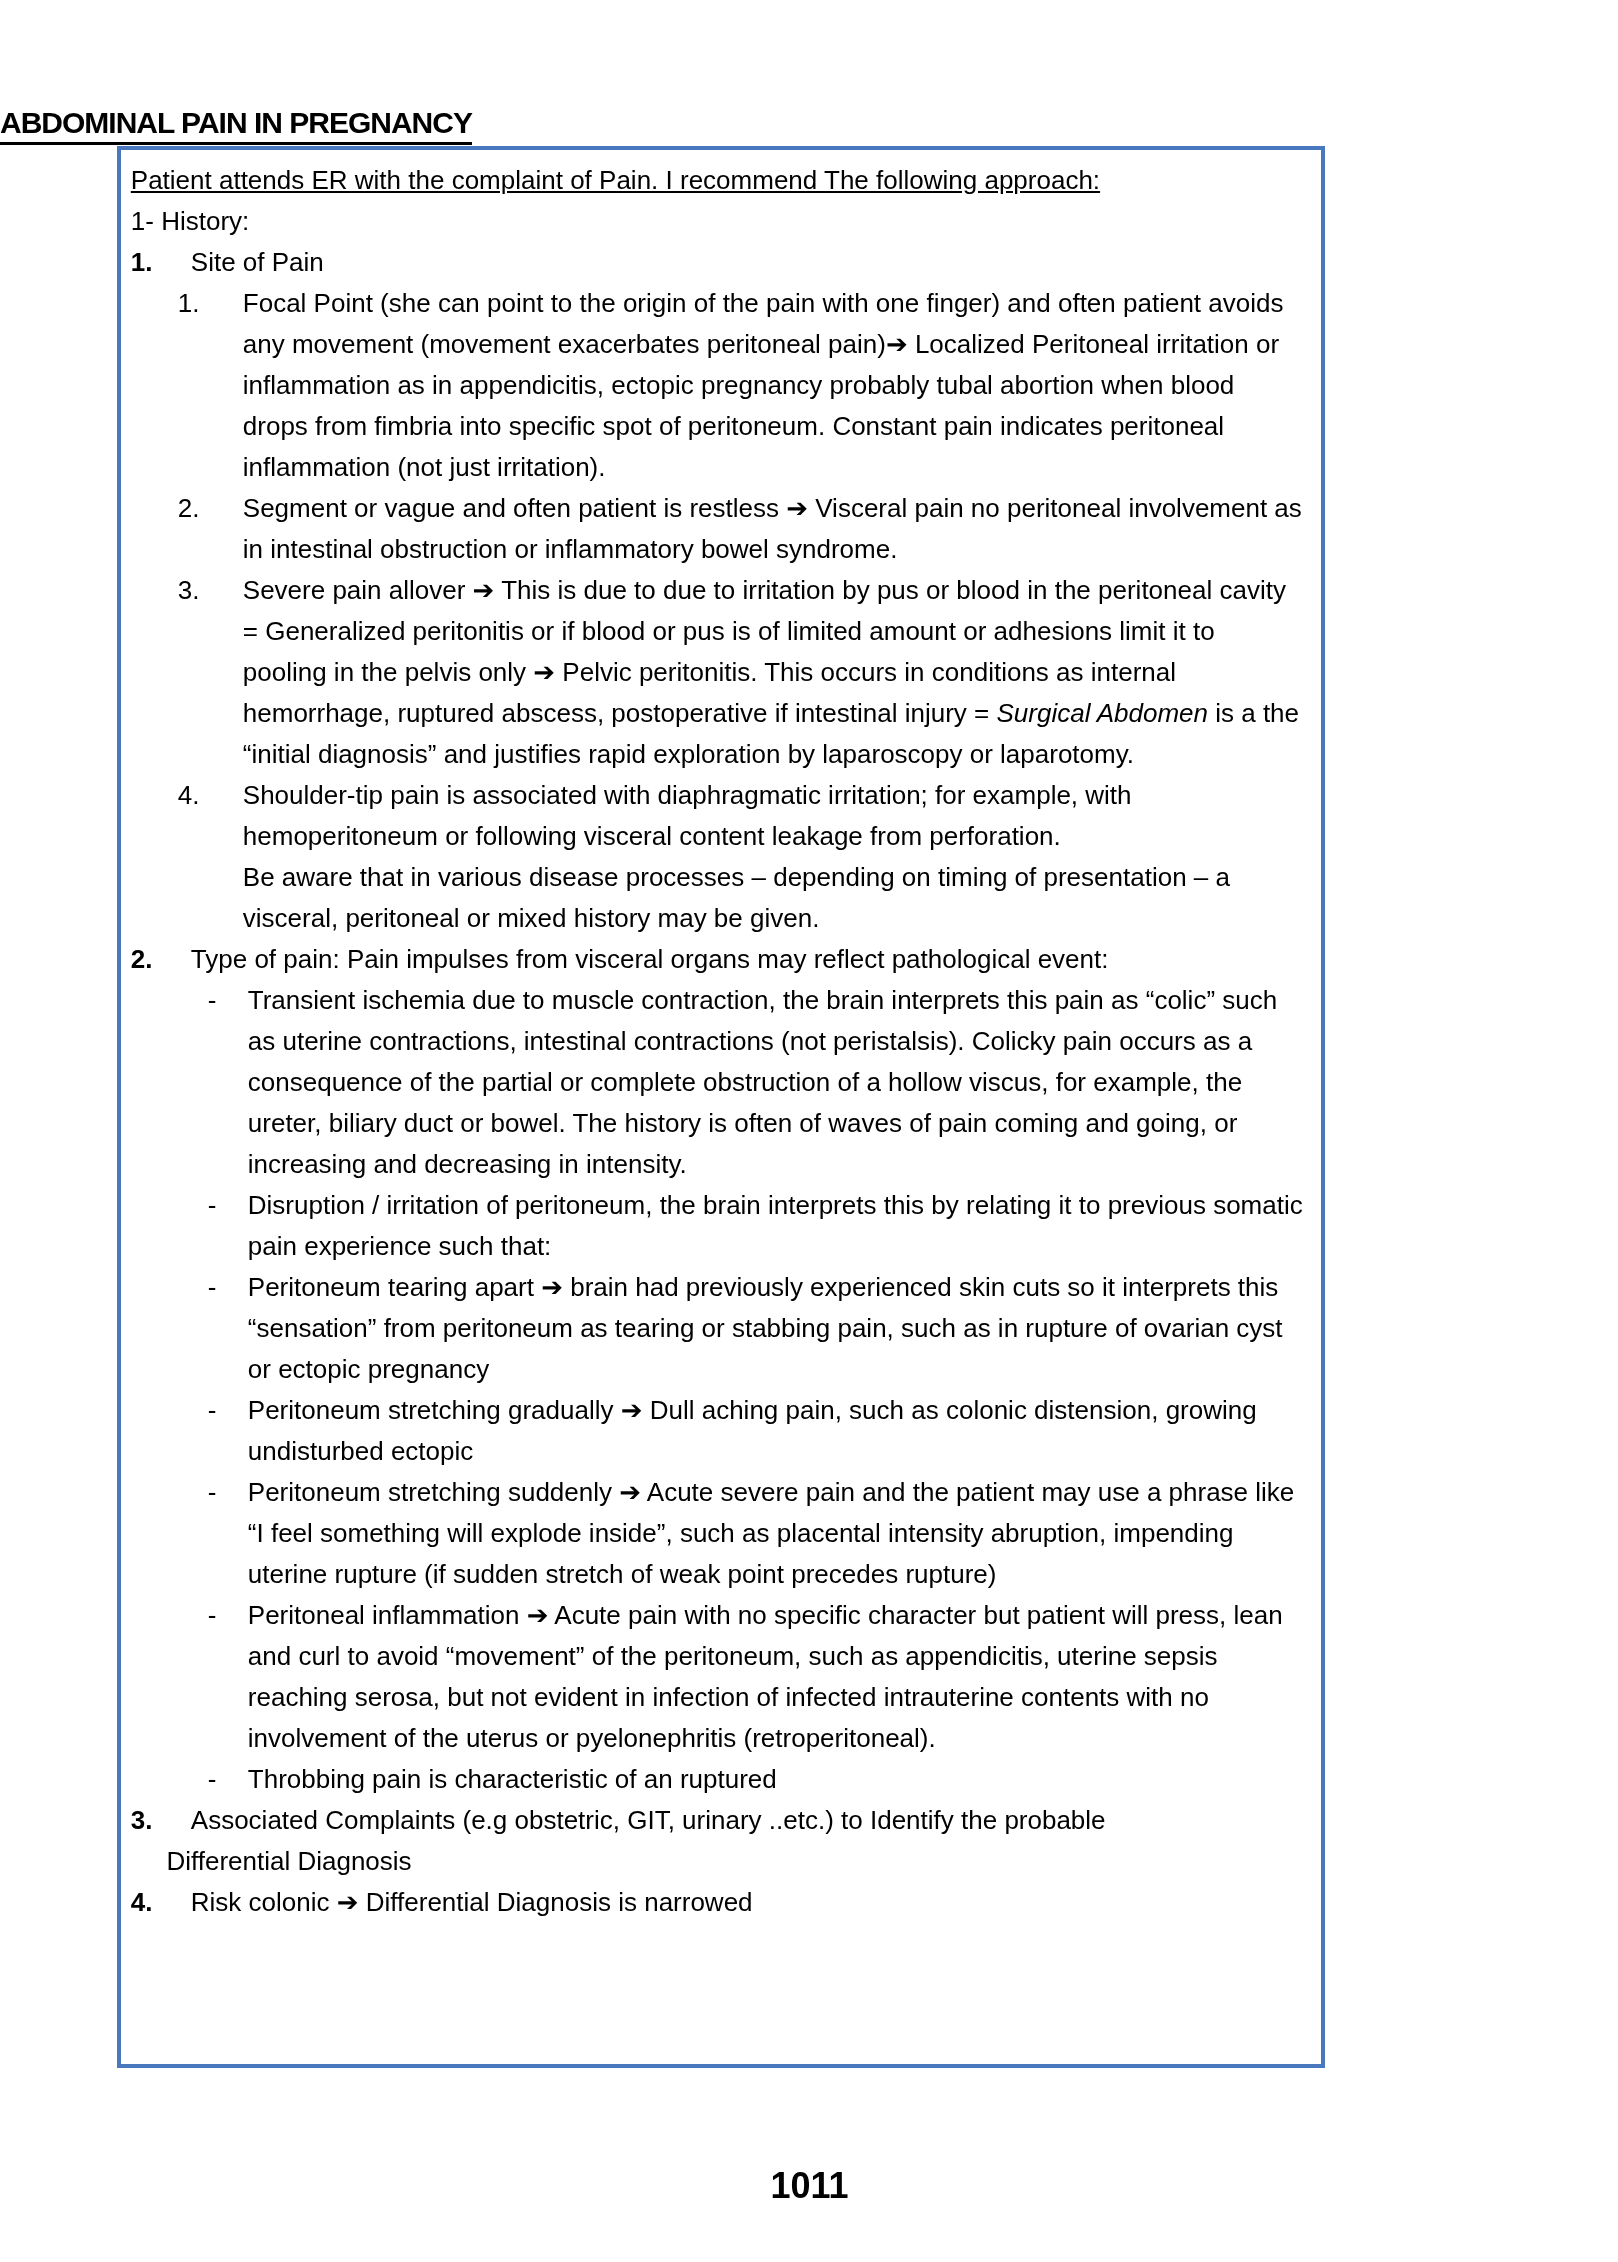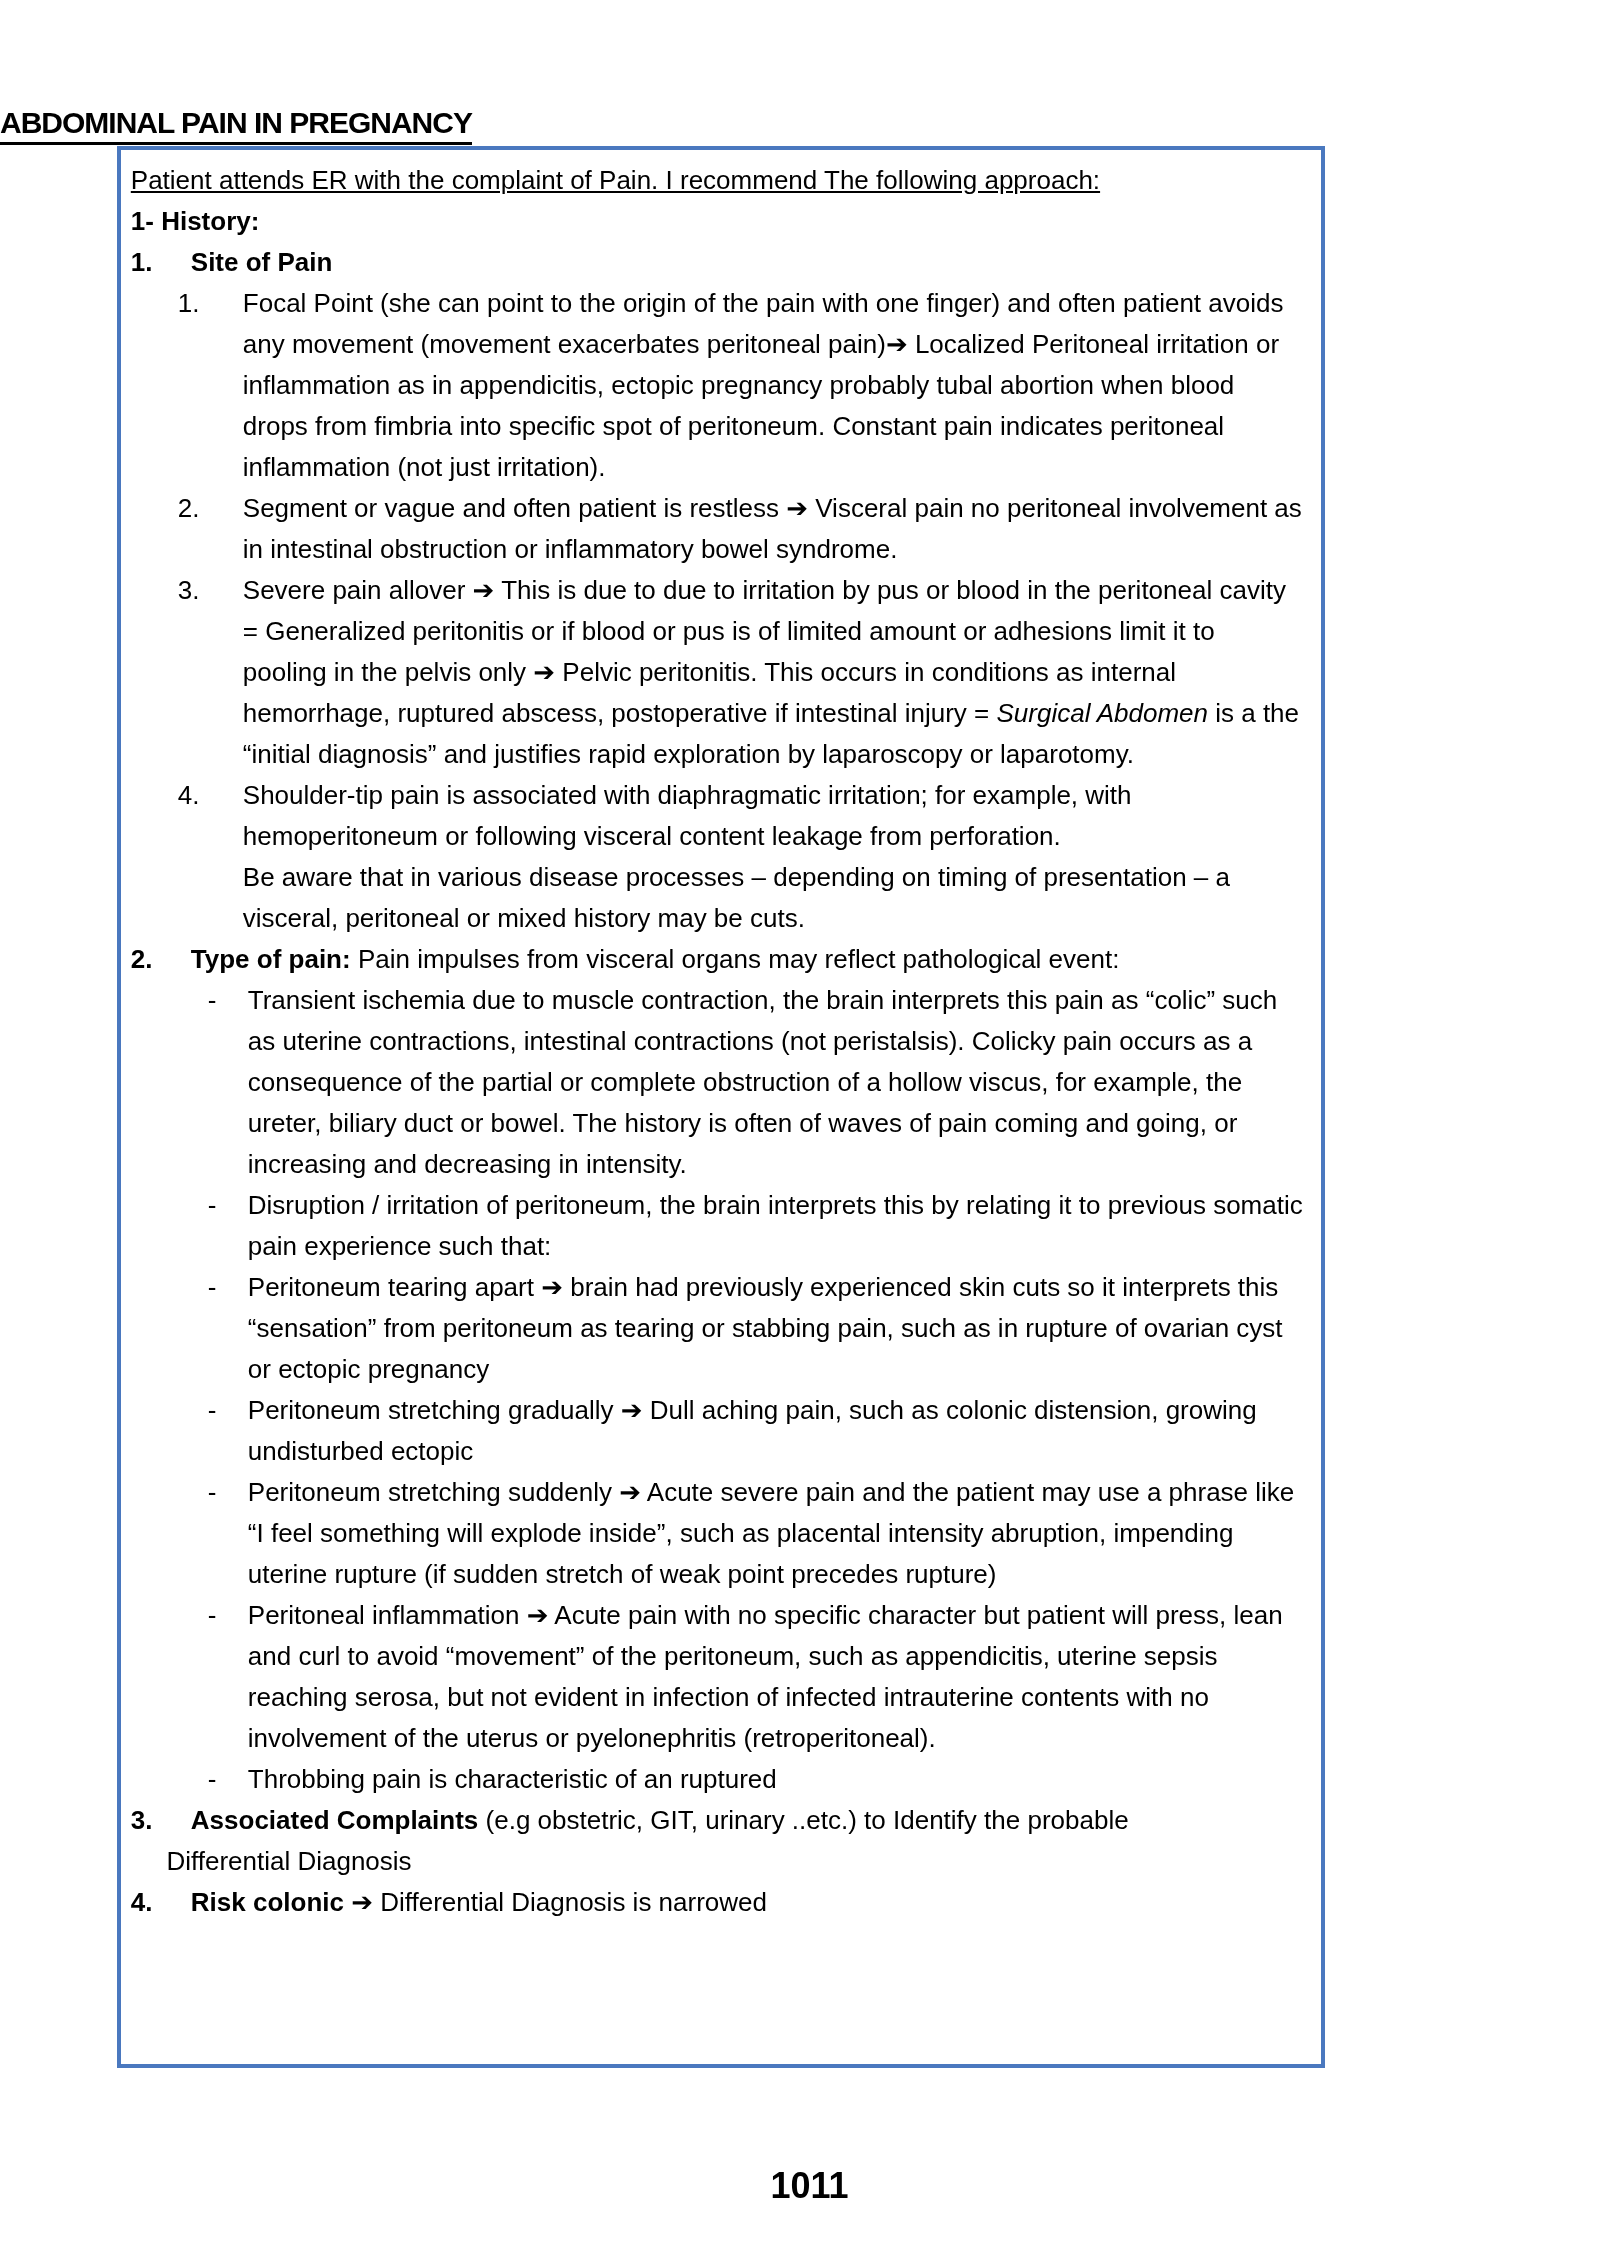--- a/index.html
+++ b/index.html
@@ -32,21 +32,21 @@
     left: 117px; top: 146px;
     width: 1208px; height: 1922px;
     border: 4.9px solid #4a78bf;
     padding: 9.8px 15.6px 0 9.8px;
     font-size: 26px;
     line-height: 41px;
     overflow: hidden;
   }
 
   .underline { text-decoration: underline; }
-  .bold { font-weight: 700; }
+  .bold { font-weight: 400; }
   .italic { font-style: italic; }
 
   .li { display: flex; align-items: flex-start; }
   .li .num { flex: none; }
   .li-top > .num { width: 60px; font-weight: 700; }
   .li-sub { padding-left: 47px; }
   .li-sub > .num { width: 65px; }
   .li-dash { padding-left: 77px; }
   .li-dash > .num { width: 40px; }
   .content { flex: 1 1 auto; min-width: 0; }
@@ -94,21 +94,21 @@
 
   <div class="li li-sub">
     <span class="num">3.</span>
     <div class="content"><span>Severe pain allover ➔ This is due to due to irritation by pus or blood in the peritoneal cavity = Generalized peritonitis or if blood or pus is of limited amount or adhesions limit it to pooling in the pelvis only ➔ Pelvic peritonitis. This occurs in conditions as internal hemorrhage, ruptured abscess, postoperative if intestinal injury = </span><span class="italic">Surgical Abdomen</span><span> is a the “initial diagnosis” and justifies rapid exploration by laparoscopy or laparotomy.</span></div>
   </div>
 
   <div class="li li-sub">
     <span class="num">4.</span>
     <div class="content">
       <span>Shoulder-tip pain is associated with diaphragmatic irritation; for example, with hemoperitoneum or following visceral content leakage from perforation.</span>
-      <span class="note-block">Be aware that in various disease processes – depending on timing of presentation – a visceral, peritoneal or mixed history may be cuts.</span>
+      <span class="note-block">Be aware that in various disease processes – depending on timing of presentation – a visceral, peritoneal or mixed history may be given.</span>
     </div>
   </div>
 
   <div class="li li-top">
     <span class="num">2.</span>
     <div class="content"><span class="bold">Type of pain:</span><span> Pain impulses from visceral organs may reflect pathological event:</span></div>
   </div>
 
   <div class="li li-dash">
     <span class="num">-</span>

